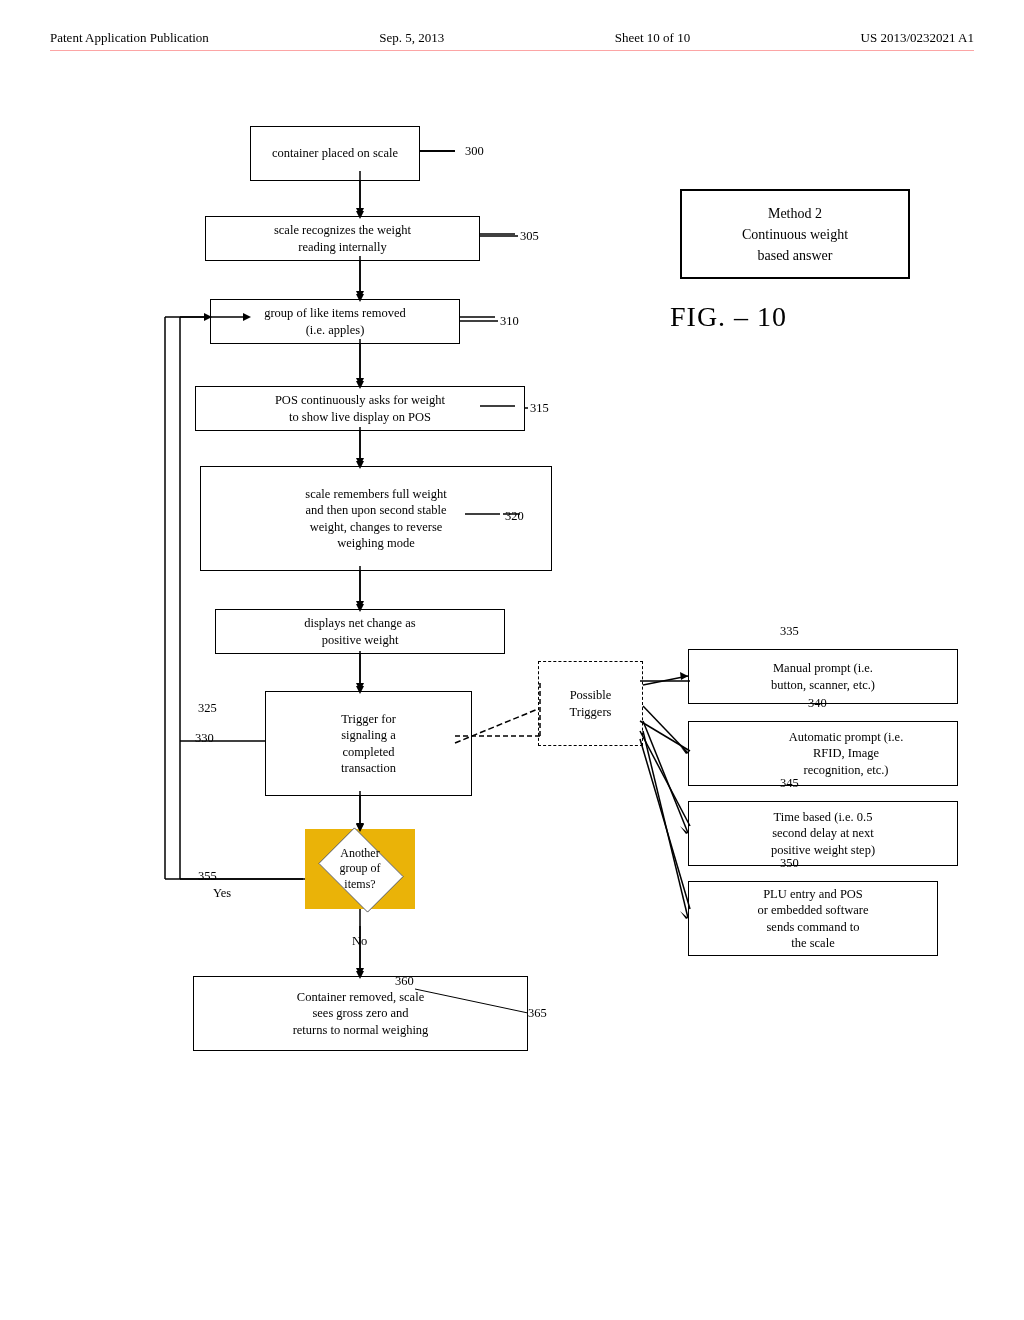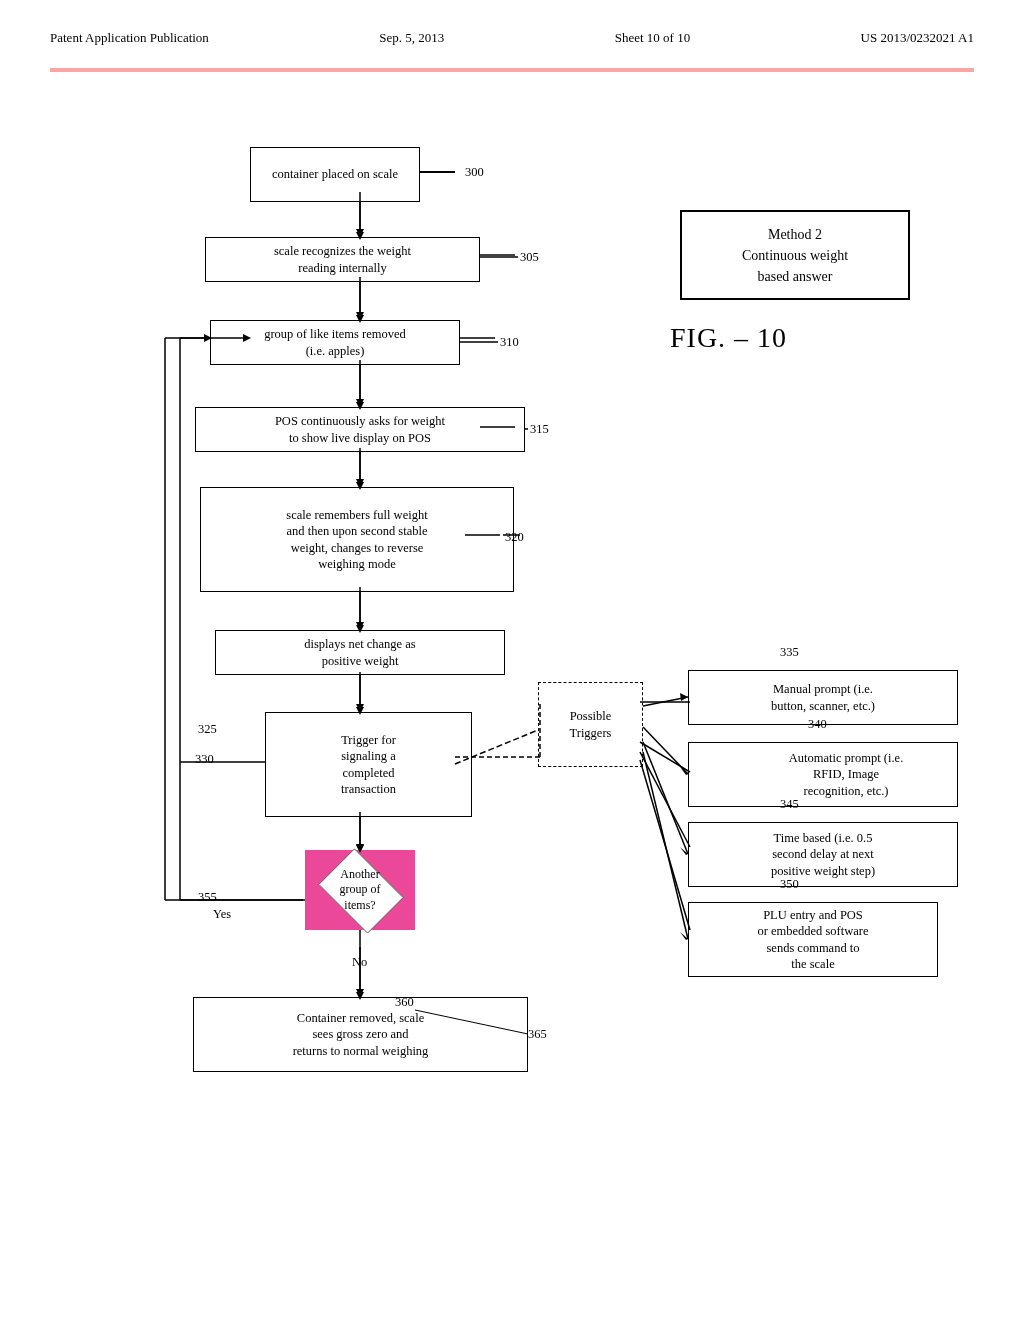--- a/index.html
+++ b/index.html
@@ -17,22 +17,22 @@
       width: 1024px;
       height: 1320px;
       position: relative;
       padding: 30px 50px;
     }
 
     .header {
       display: flex;
       justify-content: space-between;
       align-items: center;
-      border-bottom: 4px solid #fca5a5;
-      padding-bottom: 22px;
+      border-bottom: 1px solid #fca5a5;
+      padding-bottom: 4px;
       margin-bottom: 20px;
       font-size: 13px;
     }
 
     .diagram-area {
       position: relative;
       width: 100%;
       height: 1180px;
     }
 
@@ -51,21 +51,21 @@
     }
 
     .dashed-box {
       border: 1px dashed #000;
     }
 
     .diamond {
       position: absolute;
       width: 110px;
       height: 80px;
-      background: #ec4899;
+      background: #eab308;
       text-align: center;
       display: flex;
       align-items: center;
       justify-content: center;
       font-size: 12px;
     }
 
     .diamond::before {
       content: '';
       position: absolute;
@@ -204,21 +204,21 @@
     <div class="flow-box" style="left:160px; top:228px; width:250px; height:45px;">
       <span>group of like items removed<br>(i.e. apples)</span>
     </div>
     <span class="ref-num" style="left:450px; top:243px;">310</span>
 
     <div class="flow-box" style="left:145px; top:315px; width:330px; height:45px;">
       <span>POS continuously asks for weight<br>to show live display on POS</span>
     </div>
     <span class="ref-num" style="left:480px; top:330px;">315</span>
 
-    <div class="flow-box" style="left:150px; top:395px; width:314px; height:105px;align-items:center;">
+    <div class="flow-box" style="left:150px; top:395px; width:352px; height:105px;align-items:center;">
       <span style="text-align:center;">scale remembers full weight<br>and then upon second stable<br>weight, changes to reverse<br>weighing mode</span>
     </div>
     <span class="ref-num" style="left:455px; top:438px;">320</span>
 
     <div class="flow-box" style="left:165px; top:538px; width:290px; height:45px;">
       <span>displays net change as<br>positive weight</span>
     </div>
 
     <span class="ref-num" style="left:148px; top:630px;">325</span>
 

